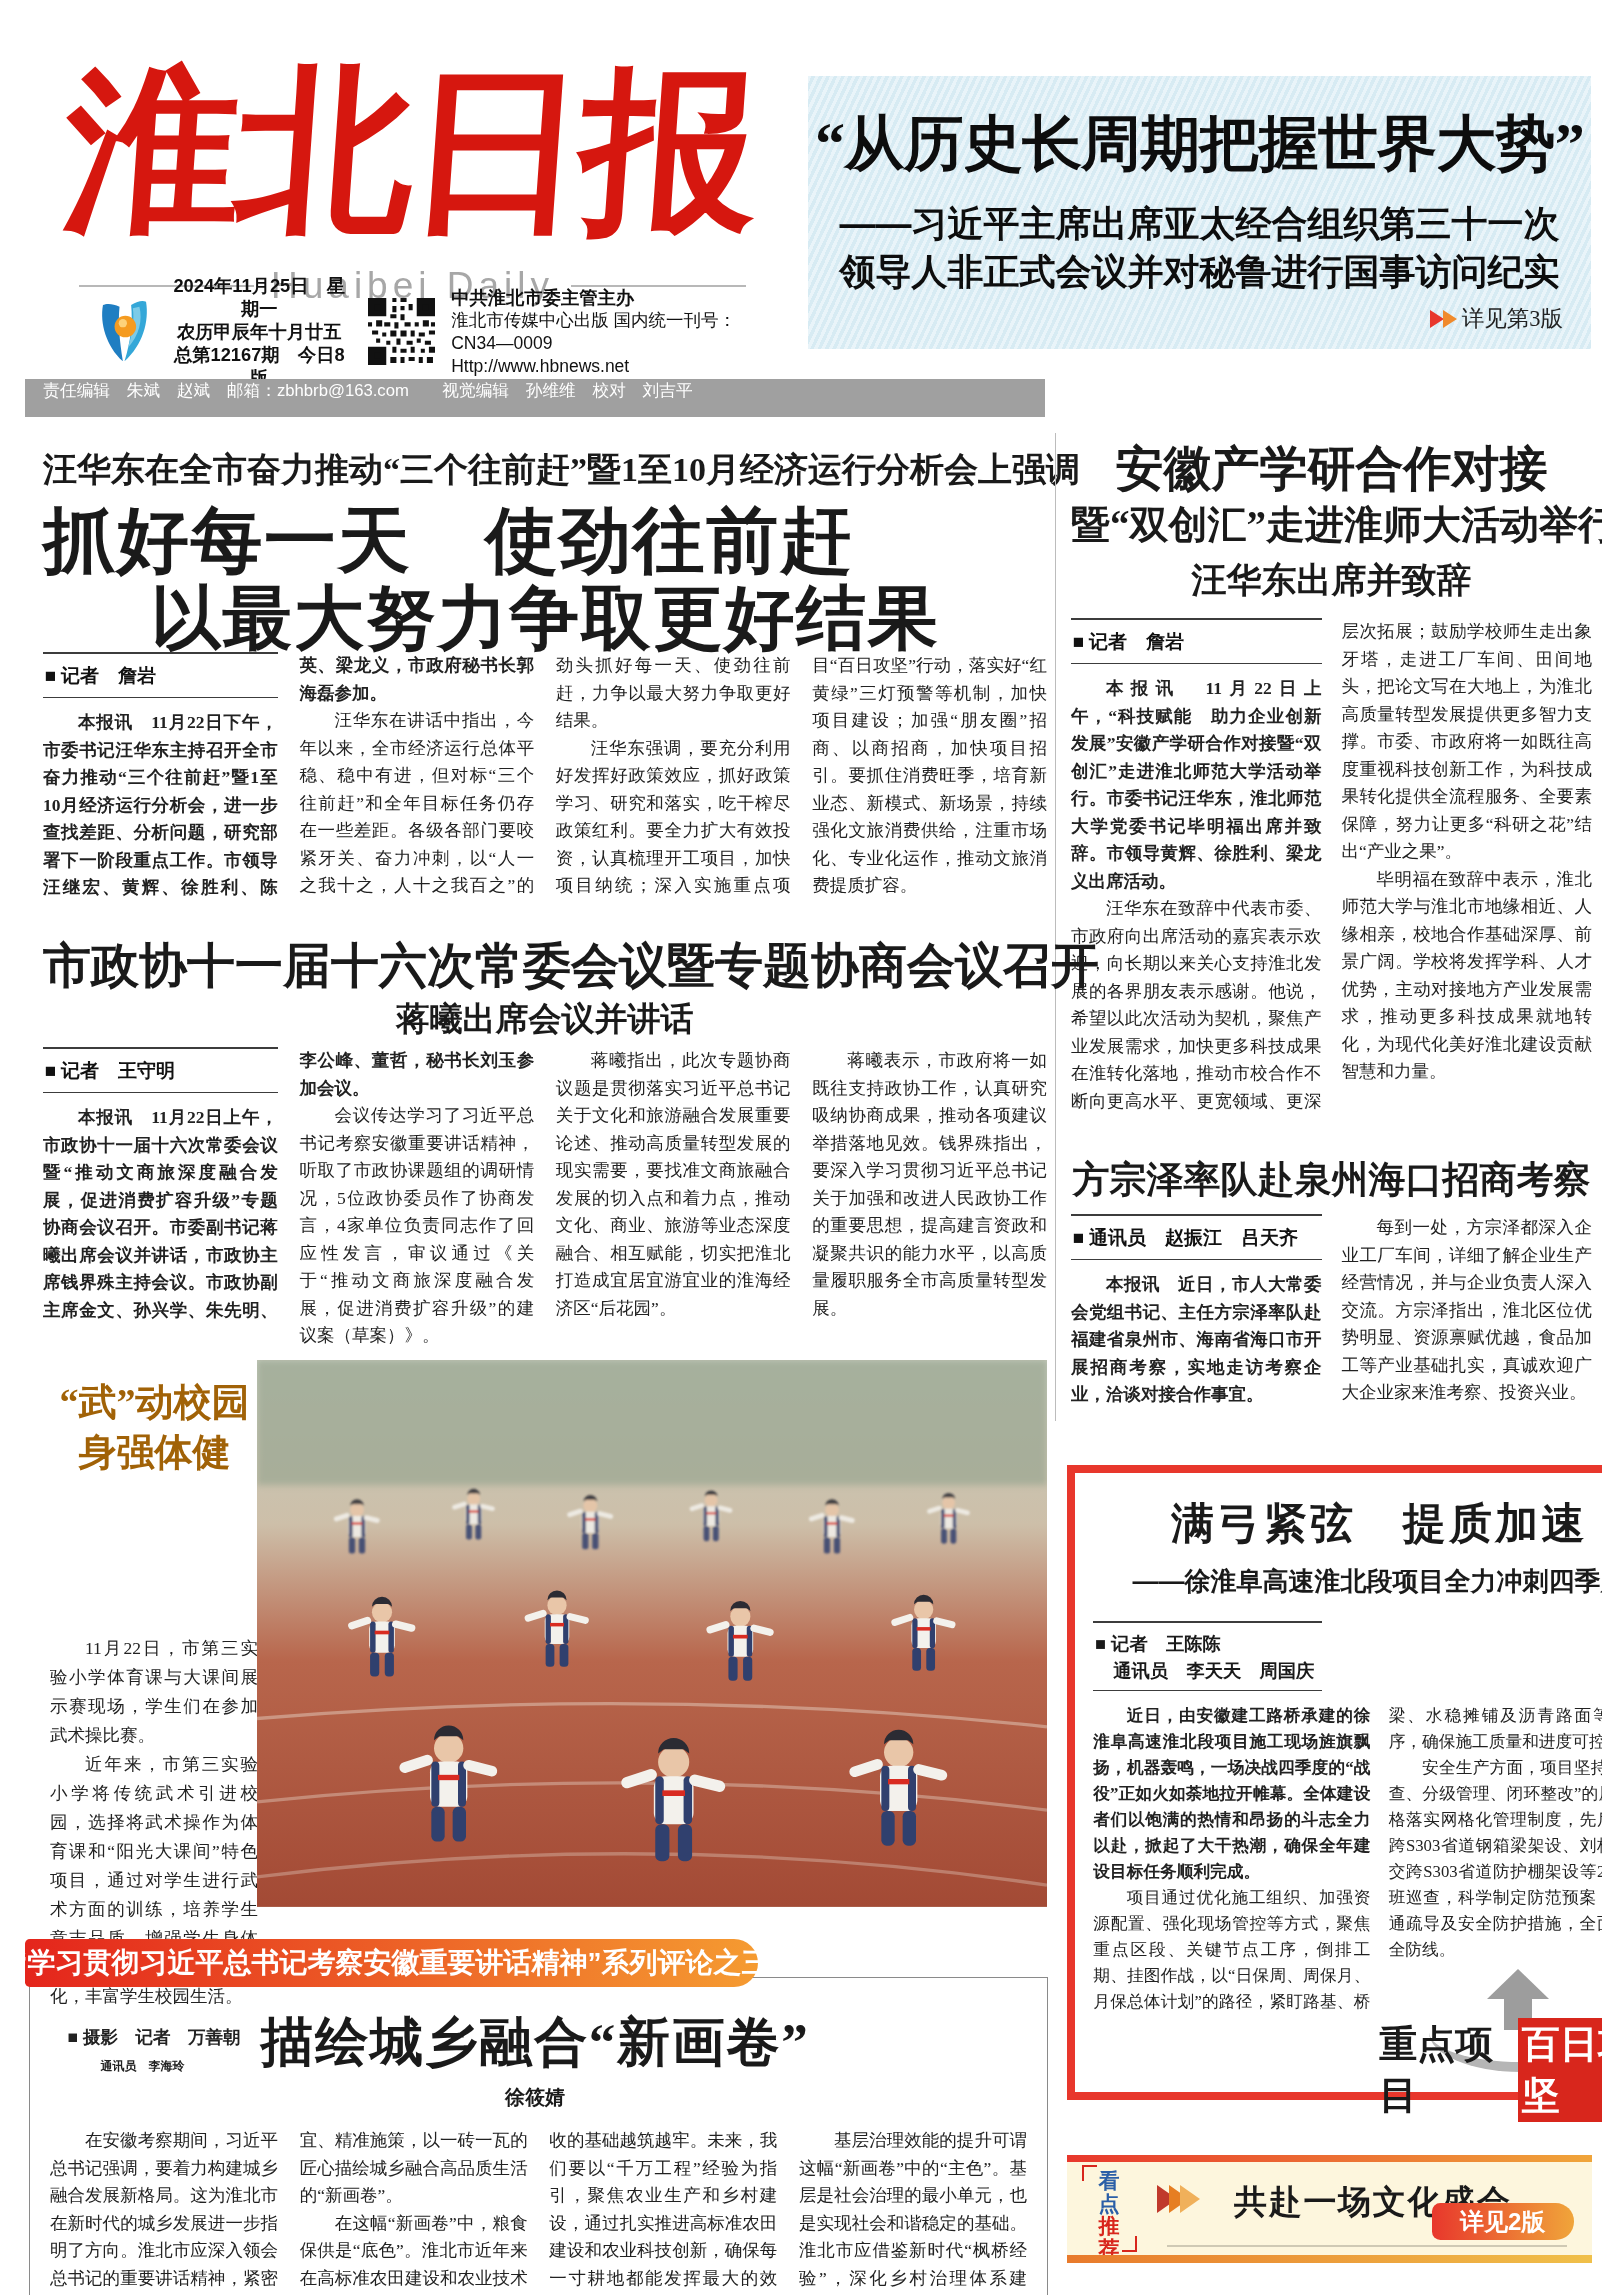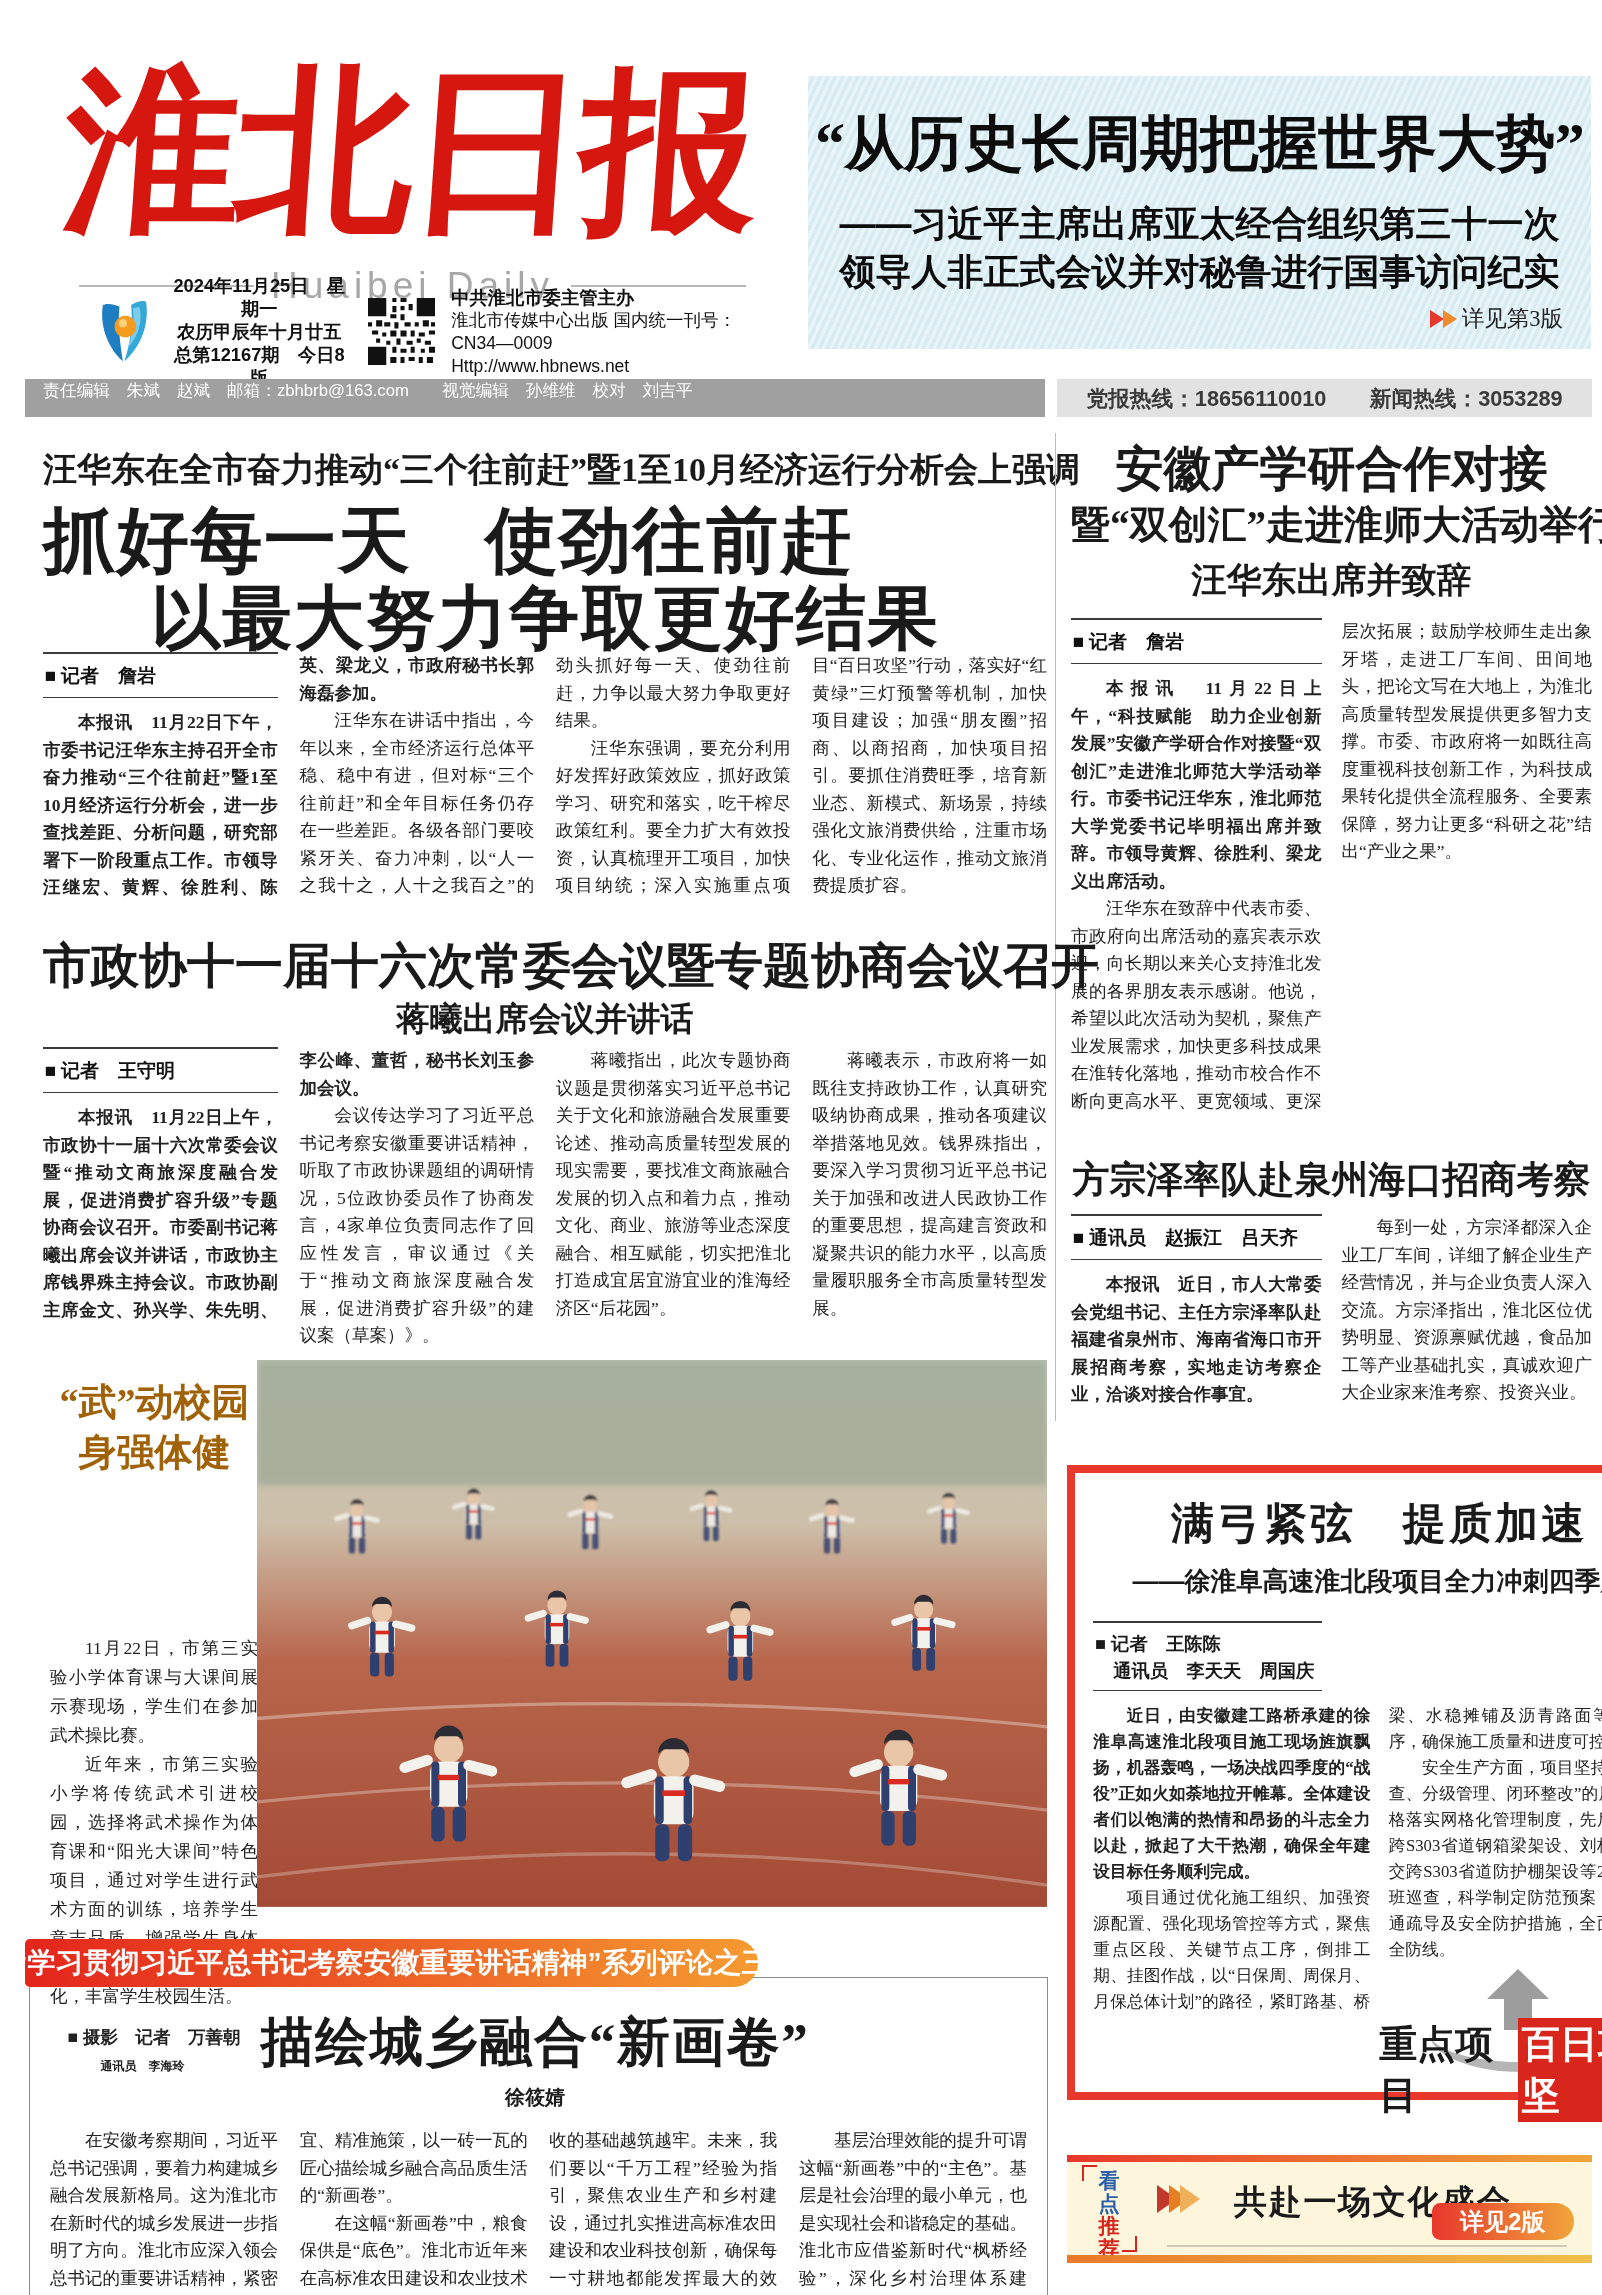--- a/index.html
+++ b/index.html
@@ -174,23 +174,20 @@
     <div class="see3">
       <span class="tri red-s"></span>
       <span class="tri red-s2"></span>
       <span>详见第3版</span>
     </div>
   </div>
 
   <div class="edbar-l">
     <span>责任编辑　朱斌　赵斌　邮箱：zbhbrb@163.com　　视觉编辑　孙维维　校对　刘吉平</span>
   </div>
-  <div class="edbar-r">
-    <span>党报热线：18656110010　　新闻热线：3053289</span>
-  </div>
 
   <div class="a1-kicker serifB">汪华东在全市奋力推动“三个往前赶”暨1至10月经济运行分析会上强调</div>
   <div class="a1-t1">抓好每一天　使劲往前赶</div>
   <div class="a1-t2">以最大努力争取更好结果</div>
   <div class="a1-body cols">
     <div class="byline">■ 记者　詹岩</div>
     <p class="lead">本报讯　11月22日下午，市委书记汪华东主持召开全市奋力推动“三个往前赶”暨1至10月经济运行分析会，进一步查找差距、分析问题，研究部署下一阶段重点工作。市领导汪继宏、黄辉、徐胜利、陈英、梁龙义，市政府秘书长郭海磊参加。</p>
     <p>汪华东在讲话中指出，今年以来，全市经济运行总体平稳、稳中有进，但对标“三个往前赶”和全年目标任务仍存在一些差距。各级各部门要咬紧牙关、奋力冲刺，以“人一之我十之，人十之我百之”的劲头抓好每一天、使劲往前赶，力争以最大努力争取更好结果。</p>
     <p>汪华东强调，要充分利用好发挥好政策效应，抓好政策学习、研究和落实，吃干榨尽政策红利。要全力扩大有效投资，认真梳理开工项目，加快项目纳统；深入实施重点项目“百日攻坚”行动，落实好“红黄绿”三灯预警等机制，加快项目建设；加强“朋友圈”招商、以商招商，加快项目招引。要抓住消费旺季，培育新业态、新模式、新场景，持续强化文旅消费供给，注重市场化、专业化运作，推动文旅消费提质扩容。</p>
 
@@ -198,20 +195,21 @@
 
   <div class="vdiv"></div>
 
   <div class="a2-t1 serifB">安徽产学研合作对接</div>
   <div class="a2-t2 serifB">暨“双创汇”走进淮师大活动举行</div>
   <div class="a2-sub">汪华东出席并致辞</div>
   <div class="a2-body cols">
     <div class="byline">■ 记者　詹岩</div>
     <p class="lead">本报讯　11月22日上午，“科技赋能　助力企业创新发展”安徽产学研合作对接暨“双创汇”走进淮北师范大学活动举行。市委书记汪华东，淮北师范大学党委书记毕明福出席并致辞。市领导黄辉、徐胜利、梁龙义出席活动。</p>
     <p>汪华东在致辞中代表市委、市政府向出席活动的嘉宾表示欢迎，向长期以来关心支持淮北发展的各界朋友表示感谢。他说，希望以此次活动为契机，聚焦产业发展需求，加快更多科技成果在淮转化落地，推动市校合作不断向更高水平、更宽领域、更深层次拓展；鼓励学校师生走出象牙塔，走进工厂车间、田间地头，把论文写在大地上，为淮北高质量转型发展提供更多智力支撑。市委、市政府将一如既往高度重视科技创新工作，为科技成果转化提供全流程服务、全要素保障，努力让更多“科研之花”结出“产业之果”。</p>
+    <p>毕明福在致辞中表示，淮北师范大学与淮北市地缘相近、人缘相亲，校地合作基础深厚、前景广阔。学校将发挥学科、人才优势，主动对接地方产业发展需求，推动更多科技成果就地转化，为现代化美好淮北建设贡献智慧和力量。</p>
 
   </div>
 
   <div class="a3-t serifB">市政协十一届十六次常委会议暨专题协商会议召开</div>
   <div class="a3-sub">蒋曦出席会议并讲话</div>
   <div class="a3-body cols">
     <div class="byline">■ 记者　王守明</div>
     <p class="lead">本报讯　11月22日上午，市政协十一届十六次常委会议暨“推动文商旅深度融合发展，促进消费扩容升级”专题协商会议召开。市委副书记蒋曦出席会议并讲话，市政协主席钱界殊主持会议。市政协副主席金文、孙兴学、朱先明、李公峰、董哲，秘书长刘玉参加会议。</p>
     <p>会议传达学习了习近平总书记考察安徽重要讲话精神，听取了市政协课题组的调研情况，5位政协委员作了协商发言，4家单位负责同志作了回应性发言，审议通过《关于“推动文商旅深度融合发展，促进消费扩容升级”的建议案（草案）》。</p>
     <p>蒋曦指出，此次专题协商议题是贯彻落实习近平总书记关于文化和旅游融合发展重要论述、推动高质量转型发展的现实需要，要找准文商旅融合发展的切入点和着力点，推动文化、商业、旅游等业态深度融合、相互赋能，切实把淮北打造成宜居宜游宜业的淮海经济区“后花园”。</p>

